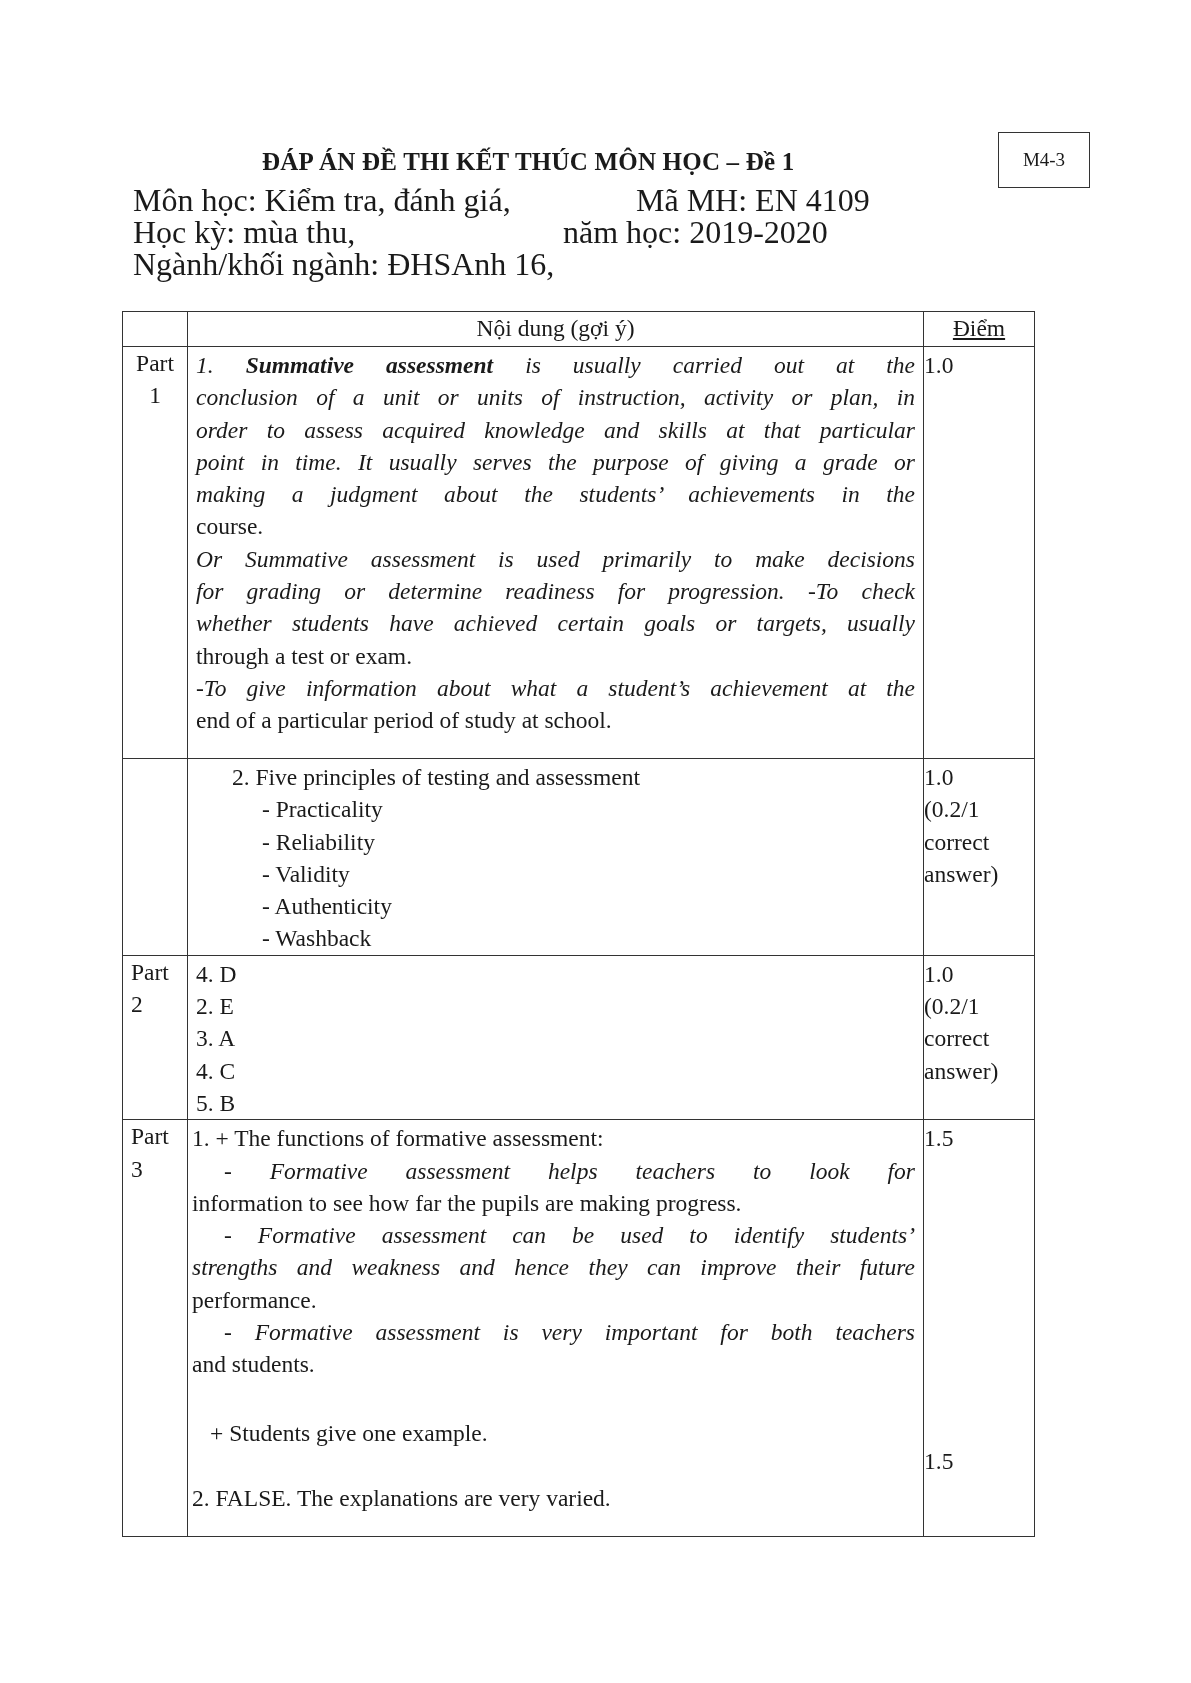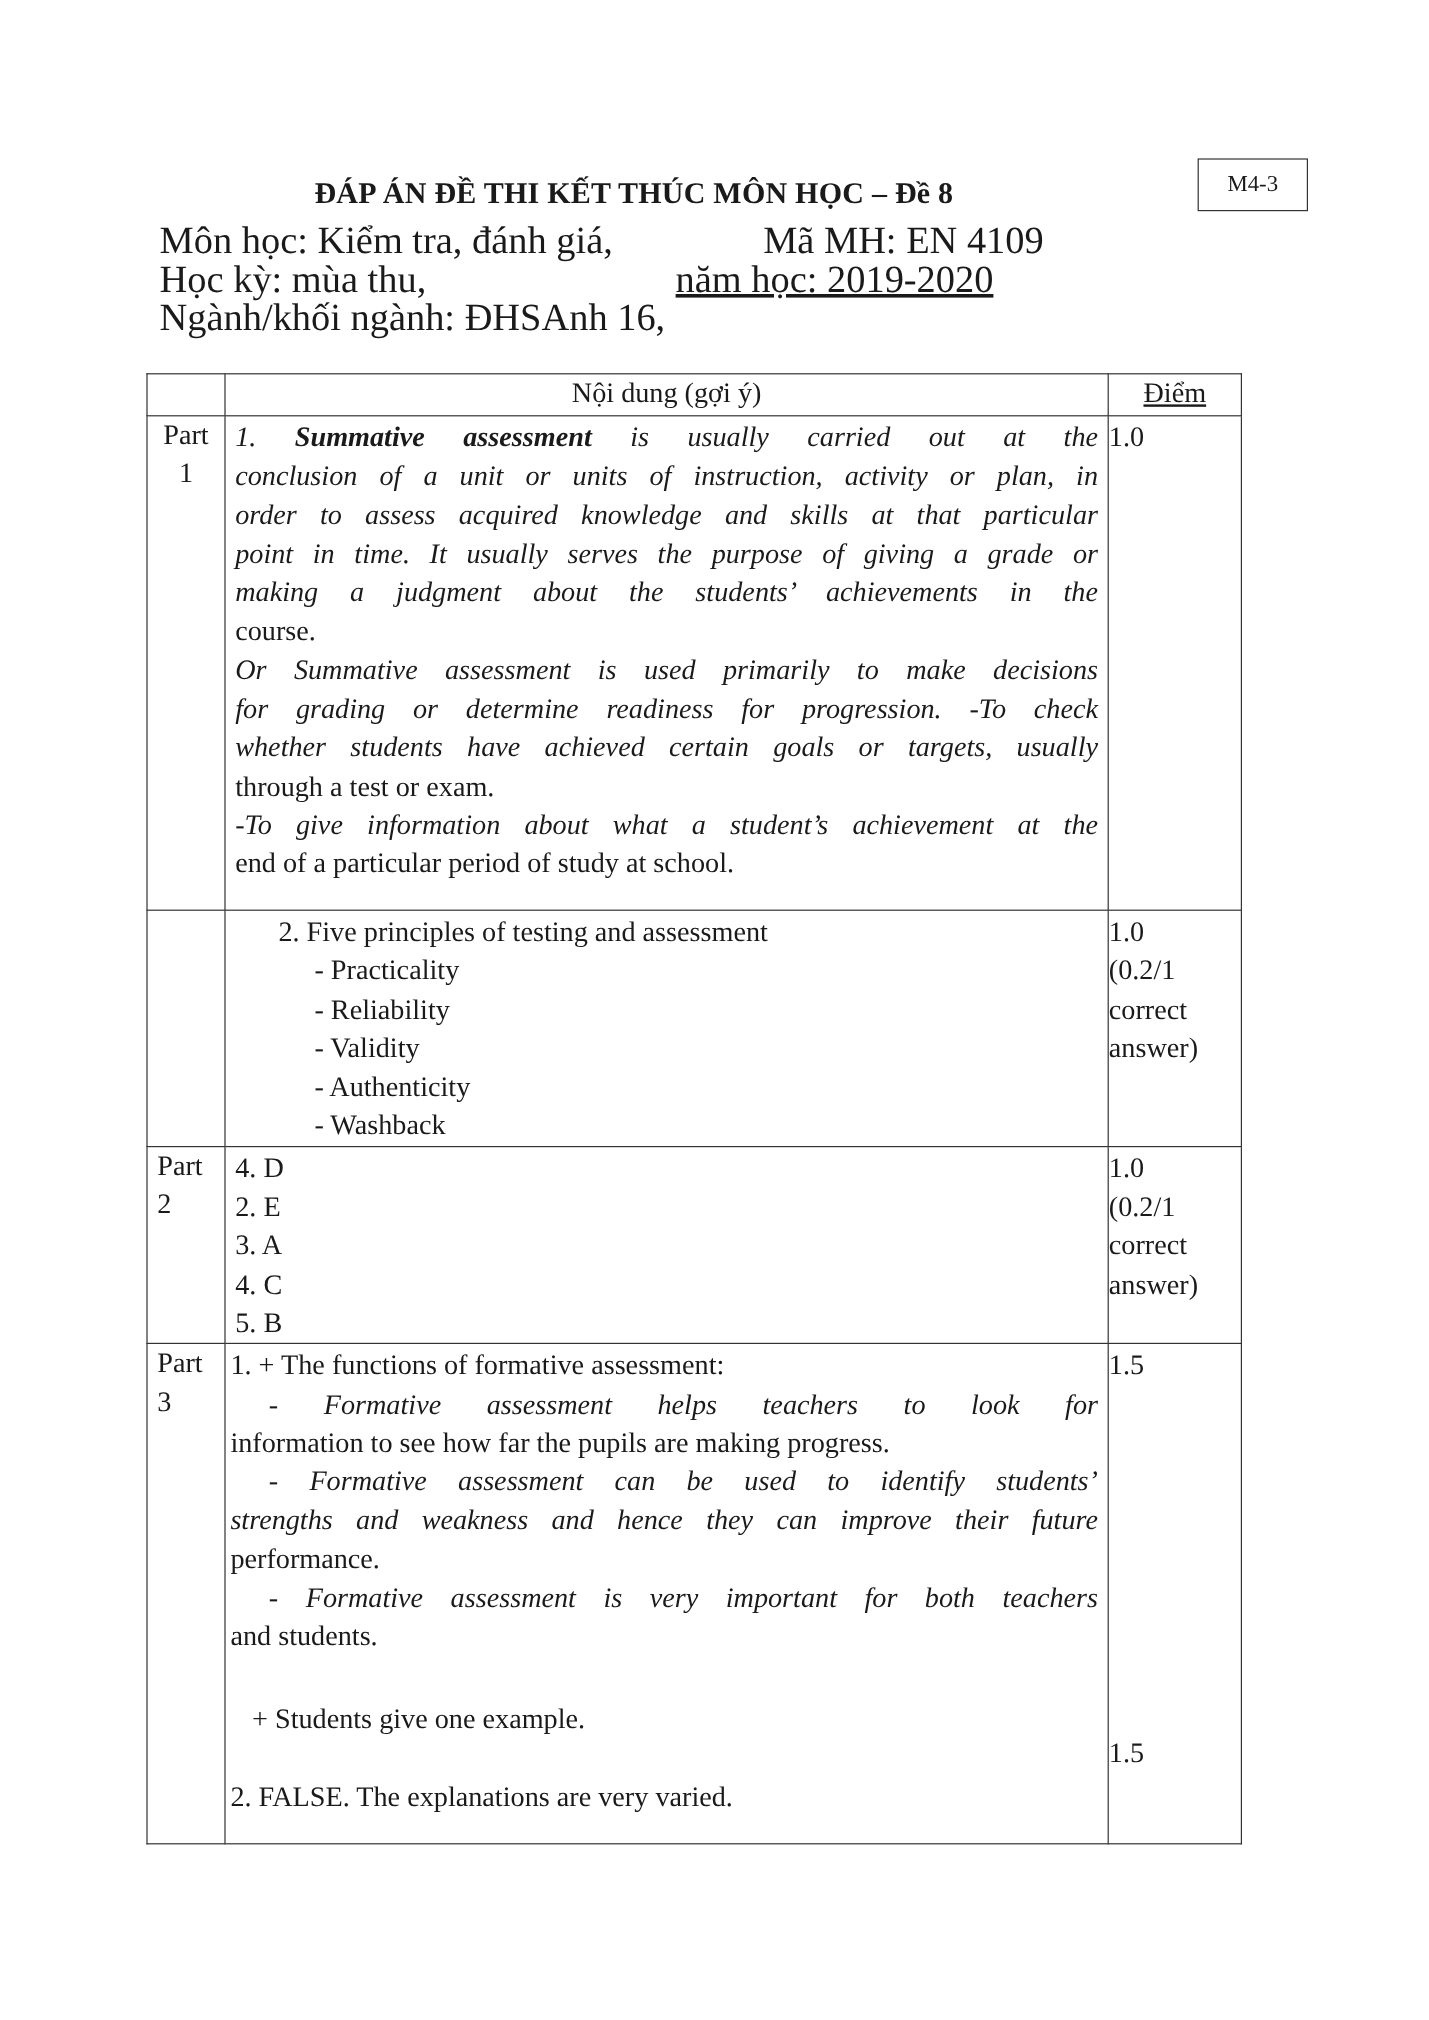--- a/index.html
+++ b/index.html
@@ -2,21 +2,21 @@
 <html><head>
   <meta charset="utf-8">
   <style>
     html, body { margin: 0; padding: 0; background: #ffffff; }
     body {
       width: 1191px; height: 1683px; position: relative; overflow: hidden;
       font-family: "Liberation Serif", "DejaVu Serif", serif;
       color: #1a1a1a;
     }
     .code-box {
-      position: absolute; left: 998px; top: 132px; width: 92px; height: 44px;
+      position: absolute; left: 998px; top: 132px; width: 92px; height: 56px;
       border: 1.5px solid #333; box-sizing: border-box;
       font-size: 19px; display: flex; align-items: center; justify-content: center;
     }
     .title {
       position: absolute; left: 262px; top: 148px;
       font-size: 25px; font-weight: bold; letter-spacing: 0.2px; white-space: nowrap;
     }
     .meta-line { position: absolute; font-size: 32px; white-space: nowrap; }
     table.answer {
       position: absolute; left: 122px; top: 311px; width: 913px;
@@ -41,26 +41,26 @@
     b { font-weight: bold; }
     .gap { height: 33px; }
   </style>
 </head>
 <body>
 
 <div class="code-box">
   <span>M4-3</span>
 </div>
 
-<div class="title">ĐÁP ÁN ĐỀ THI KẾT THÚC MÔN HỌC – Đề 8</div>
+<div class="title">ĐÁP ÁN ĐỀ THI KẾT THÚC MÔN HỌC – Đề 1</div>
 
 <div class="meta-line" style="left:133px; top:182px;">Môn học: Kiểm tra, đánh giá,</div>
 <div class="meta-line" style="left:636px; top:182px;">Mã MH: EN 4109</div>
 <div class="meta-line" style="left:133px; top:214px;">Học kỳ: mùa thu,</div>
-<div class="meta-line" style="left:563px; top:214px;text-decoration:underline;">năm học: 2019-2020</div>
+<div class="meta-line" style="left:563px; top:214px;">năm học: 2019-2020</div>
 <div class="meta-line" style="left:133px; top:246px;">Ngành/khối ngành: ĐHSAnh 16,</div>
 
 <table class="answer">
   <tbody>
       <tr>
     <th class="col-part"></th>
     <th>Nội dung (gợi ý)</th>
     <th class="col-score">Điểm</th>
   </tr>
 

